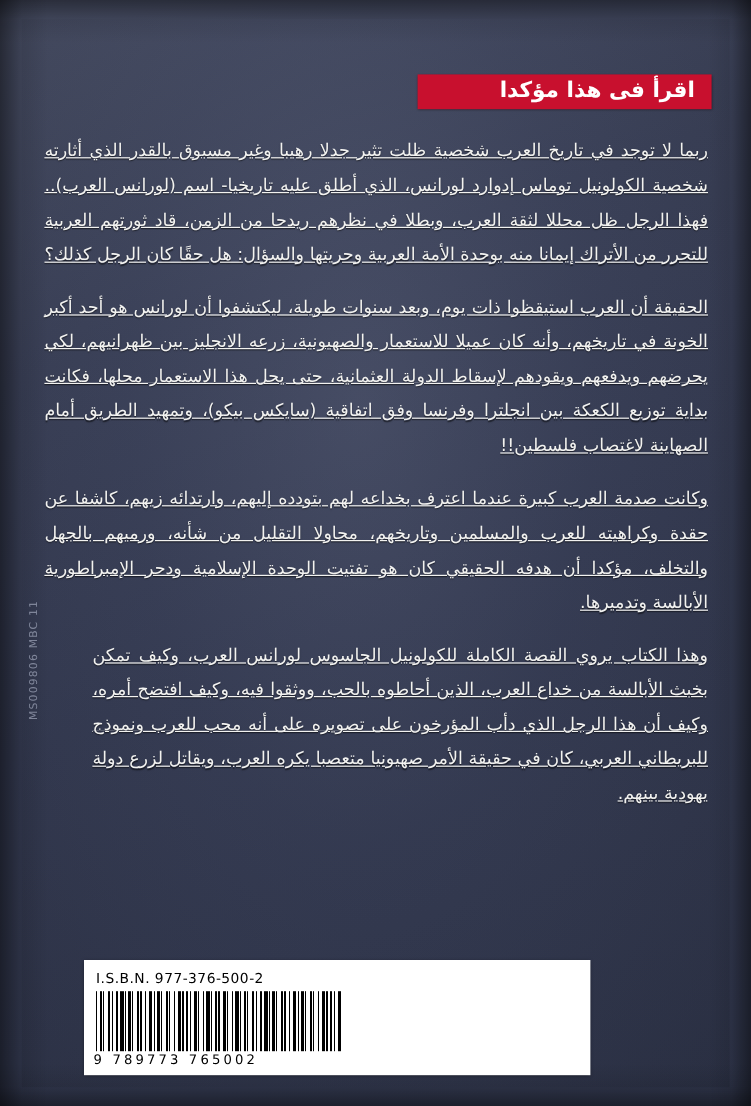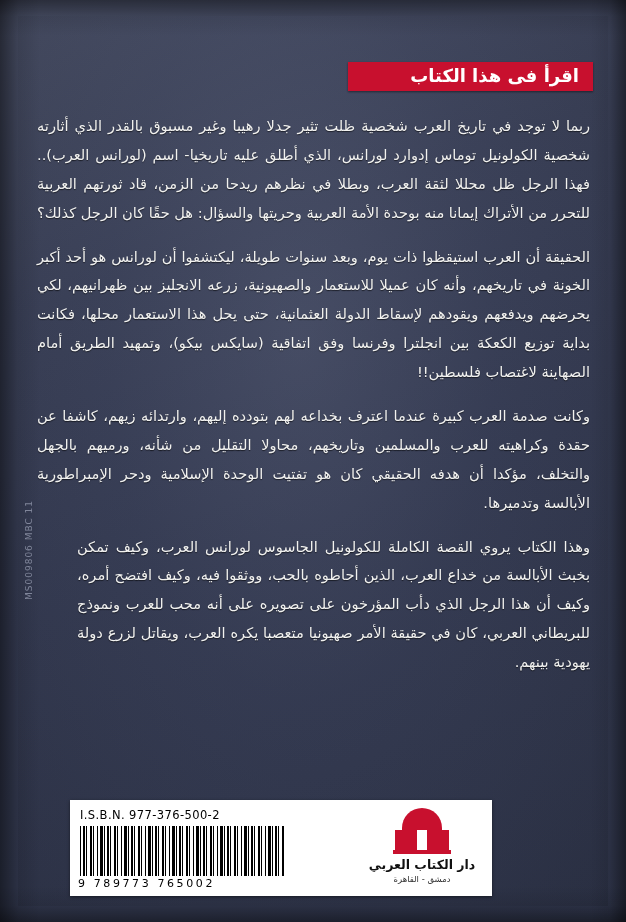--- a/index.html
+++ b/index.html
@@ -67,20 +67,21 @@
     right: 36px;
     top: 112px;
     width: 553px;
     direction: rtl;
     text-align: justify;
     color: #f2f2f0;
     font-size: 14.6px;
     line-height: 1.98;
     font-family: "DejaVu Sans", sans-serif;
     text-shadow: 0 1px 1px rgba(0,0,0,0.55);
+    text-decoration: underline;
   }
   .blurb p {
     margin: 0 0 15px 0;
     text-align: justify;
     text-justify: inter-word;
   }
   .blurb p:last-child { margin-bottom: 0; margin-left: 40px; }
 
   
   .side-code {
@@ -212,45 +213,35 @@
     font-family: "DejaVu Sans", sans-serif;
   }
 </style>
 </head>
 <body>
 
 <div class="book-back">
   <div class="cover-inner"></div>
 
   <div class="header-banner">
-    <div class="banner-text">اقرأ فى هذا الكتاب</div>
+    <div class="banner-text">اقرأ فى هذا مؤكدا</div>
   </div>
 
   <div class="blurb">
     <p>ربما لا توجد في تاريخ العرب شخصية ظلت تثير جدلا رهيبا وغير مسبوق بالقدر الذي أثارته شخصية الكولونيل توماس إدوارد لورانس، الذي أطلق عليه تاريخيا- اسم (لورانس العرب).. فهذا الرجل ظل محللا لثقة العرب، وبطلا في نظرهم ريدحا من الزمن، قاد ثورتهم العربية للتحرر من الأتراك إيمانا منه بوحدة الأمة العربية وحريتها والسؤال: هل حقًا كان الرجل كذلك؟</p>
     <p>الحقيقة أن العرب استيقظوا ذات يوم، وبعد سنوات طويلة، ليكتشفوا أن لورانس هو أحد أكبر الخونة في تاريخهم، وأنه كان عميلا للاستعمار والصهيونية، زرعه الانجليز بين ظهرانيهم، لكي يحرضهم ويدفعهم ويقودهم لإسقاط الدولة العثمانية، حتى يحل هذا الاستعمار محلها، فكانت بداية توزيع الكعكة بين انجلترا وفرنسا وفق اتفاقية (سايكس بيكو)، وتمهيد الطريق أمام الصهاينة لاغتصاب فلسطين!!</p>
     <p>وكانت صدمة العرب كبيرة عندما اعترف بخداعه لهم بتودده إليهم، وارتدائه زيهم، كاشفا عن حقدة وكراهيته للعرب والمسلمين وتاريخهم، محاولا التقليل من شأنه، ورميهم بالجهل والتخلف، مؤكدا أن هدفه الحقيقي كان هو تفتيت الوحدة الإسلامية ودحر الإمبراطورية الأبالسة وتدميرها.</p>
     <p>وهذا الكتاب يروي القصة الكاملة للكولونيل الجاسوس لورانس العرب، وكيف تمكن بخبث الأبالسة من خداع العرب، الذين أحاطوه بالحب، ووثقوا فيه، وكيف افتضح أمره، وكيف أن هذا الرجل الذي دأب المؤرخون على تصويره على أنه محب للعرب ونموذج للبريطاني العربي، كان في حقيقة الأمر صهيونيا متعصبا يكره العرب، ويقاتل لزرع دولة يهودية بينهم.</p>
   </div>
 
   <div class="side-code">MS009806 MBC 11</div>
 
   <div class="bottom-strip">
 
     <div class="isbn-box">
       <div class="isbn-text">I.S.B.N. 977-376-500-2</div>
       <div class="barcode"></div>
       <div class="barcode-digits">9 789773 765002</div>
     </div>
 
-    <div class="publisher">
-      <div class="pub-mark">
-        <div class="dome"></div>
-        <div class="base"></div>
-        <div class="notch"></div>
-        <div class="bar"></div>
-      </div>
-      <div class="pub-name">دار الكتاب العربي</div>
-      <div class="pub-sub">دمشق - القاهرة</div>
-    </div>
 
   </div>
 </div>
 
 </body></html>

